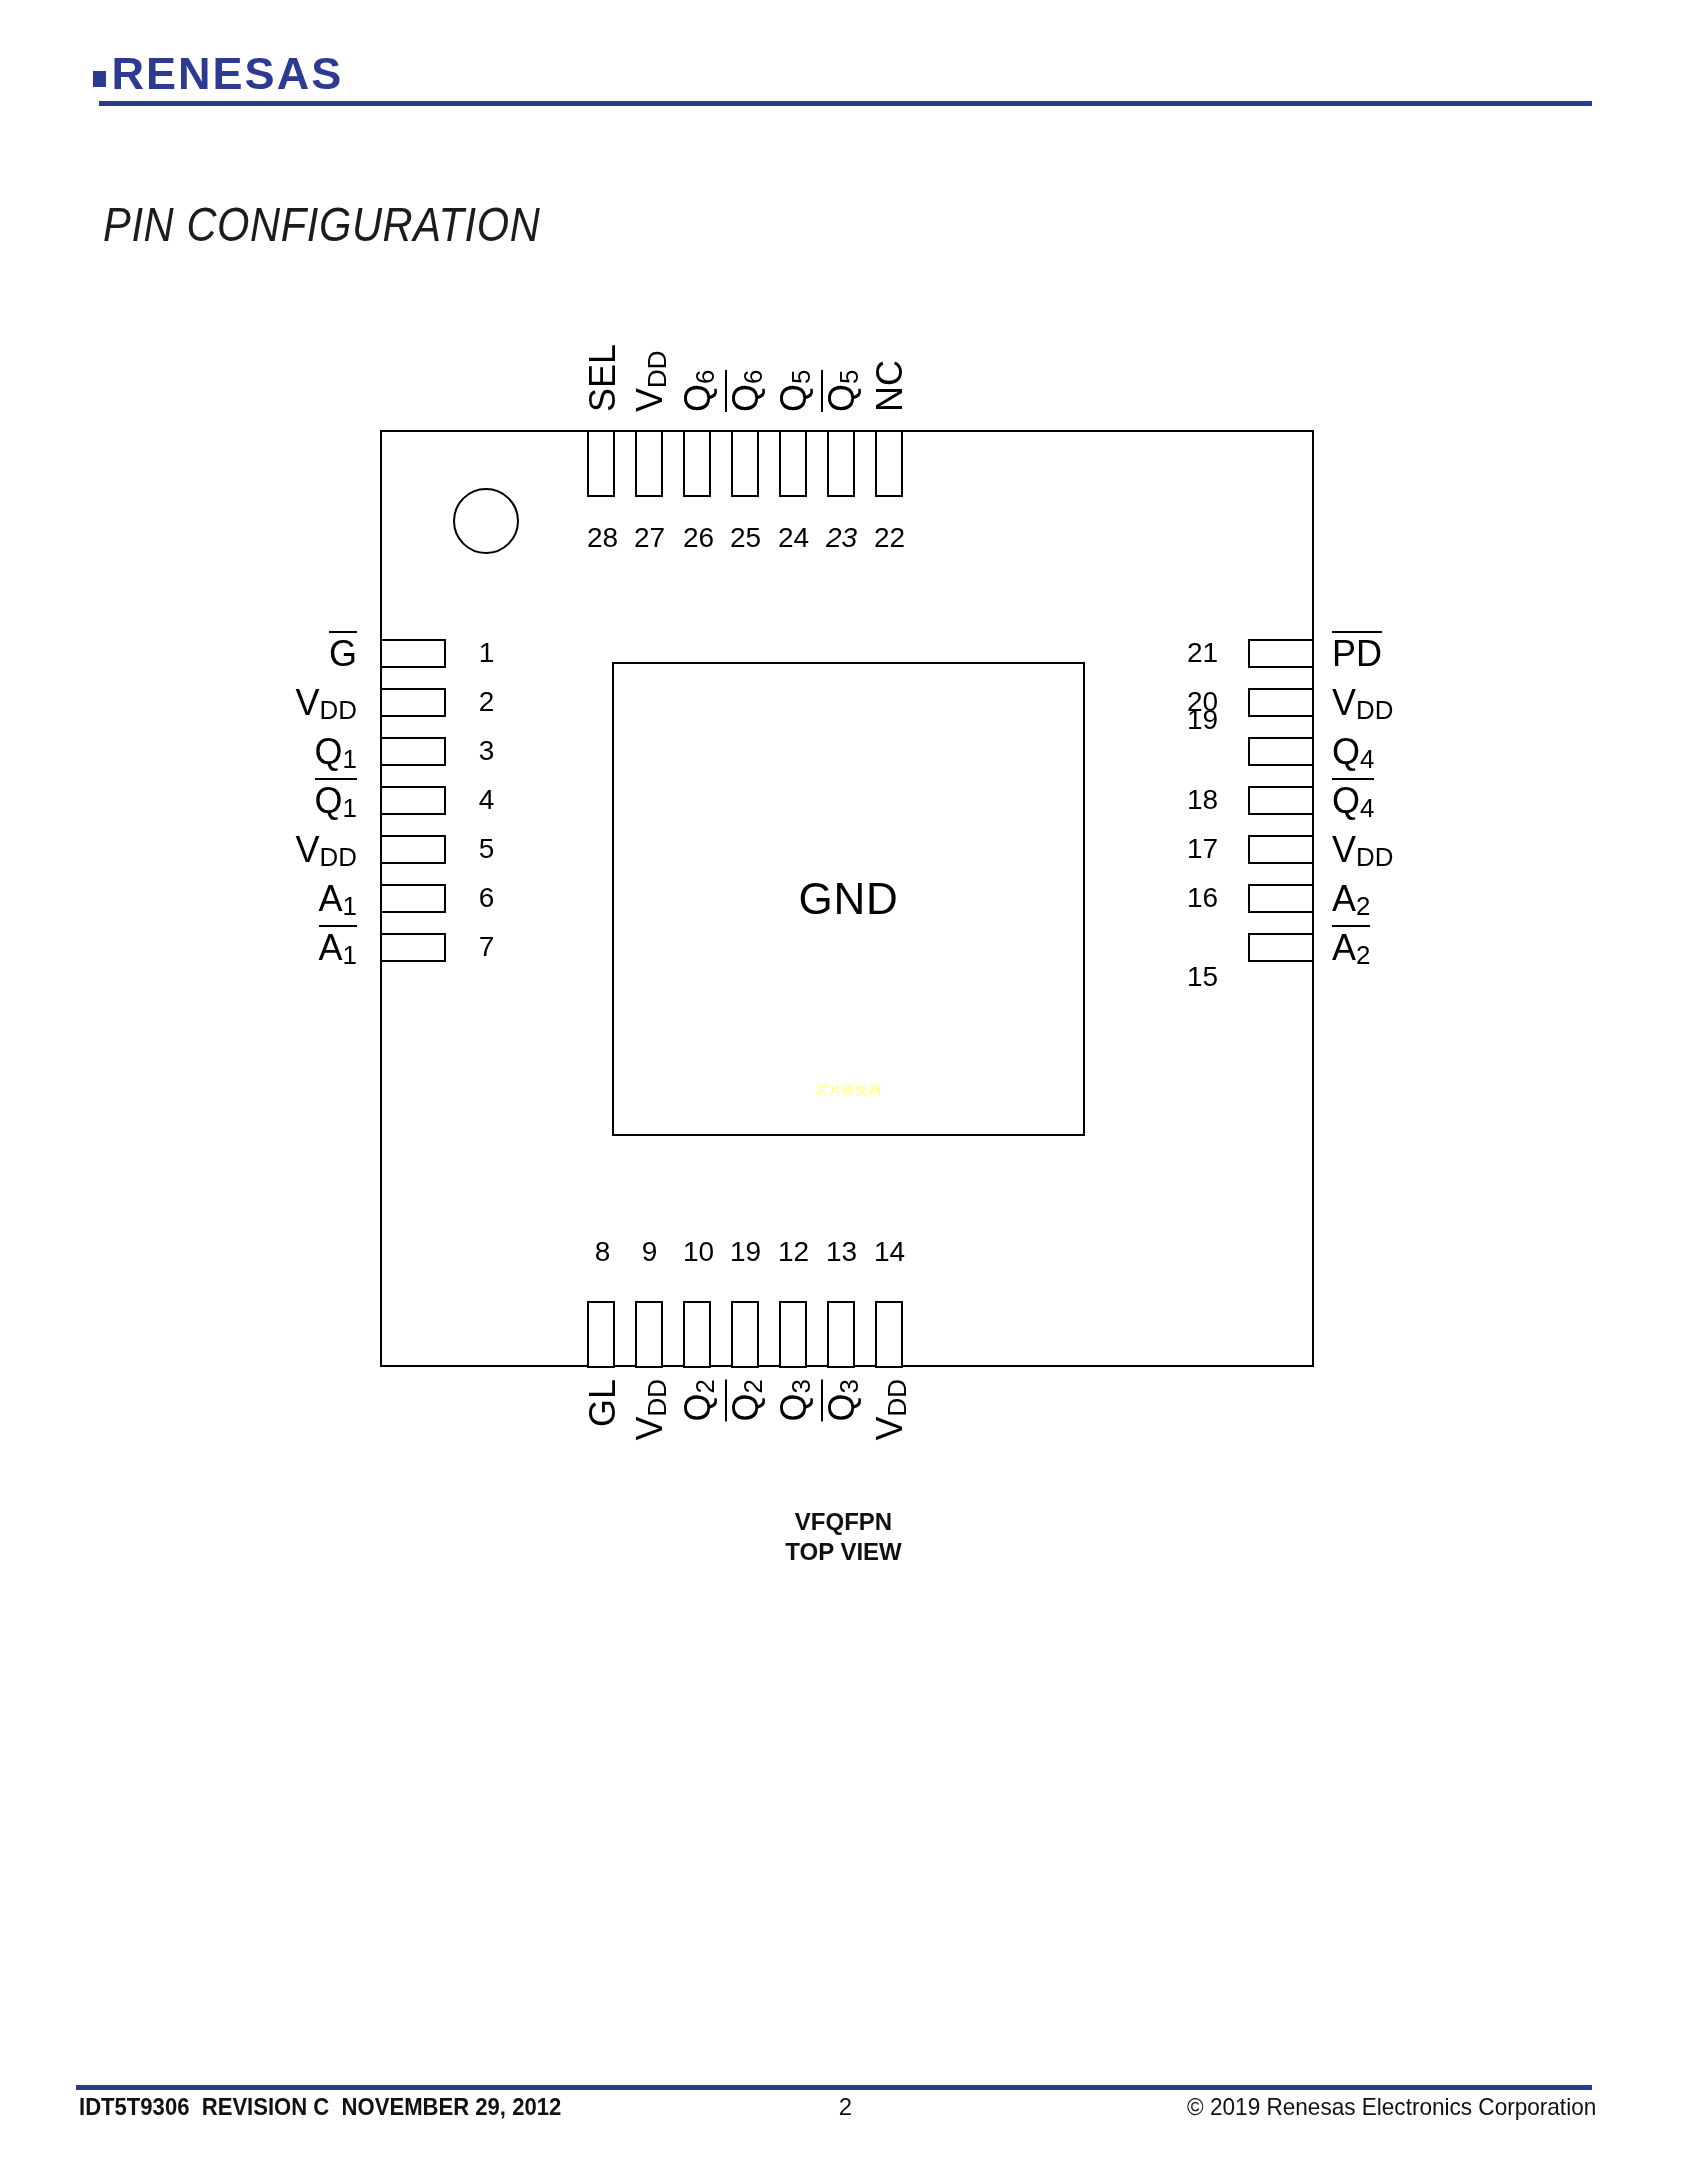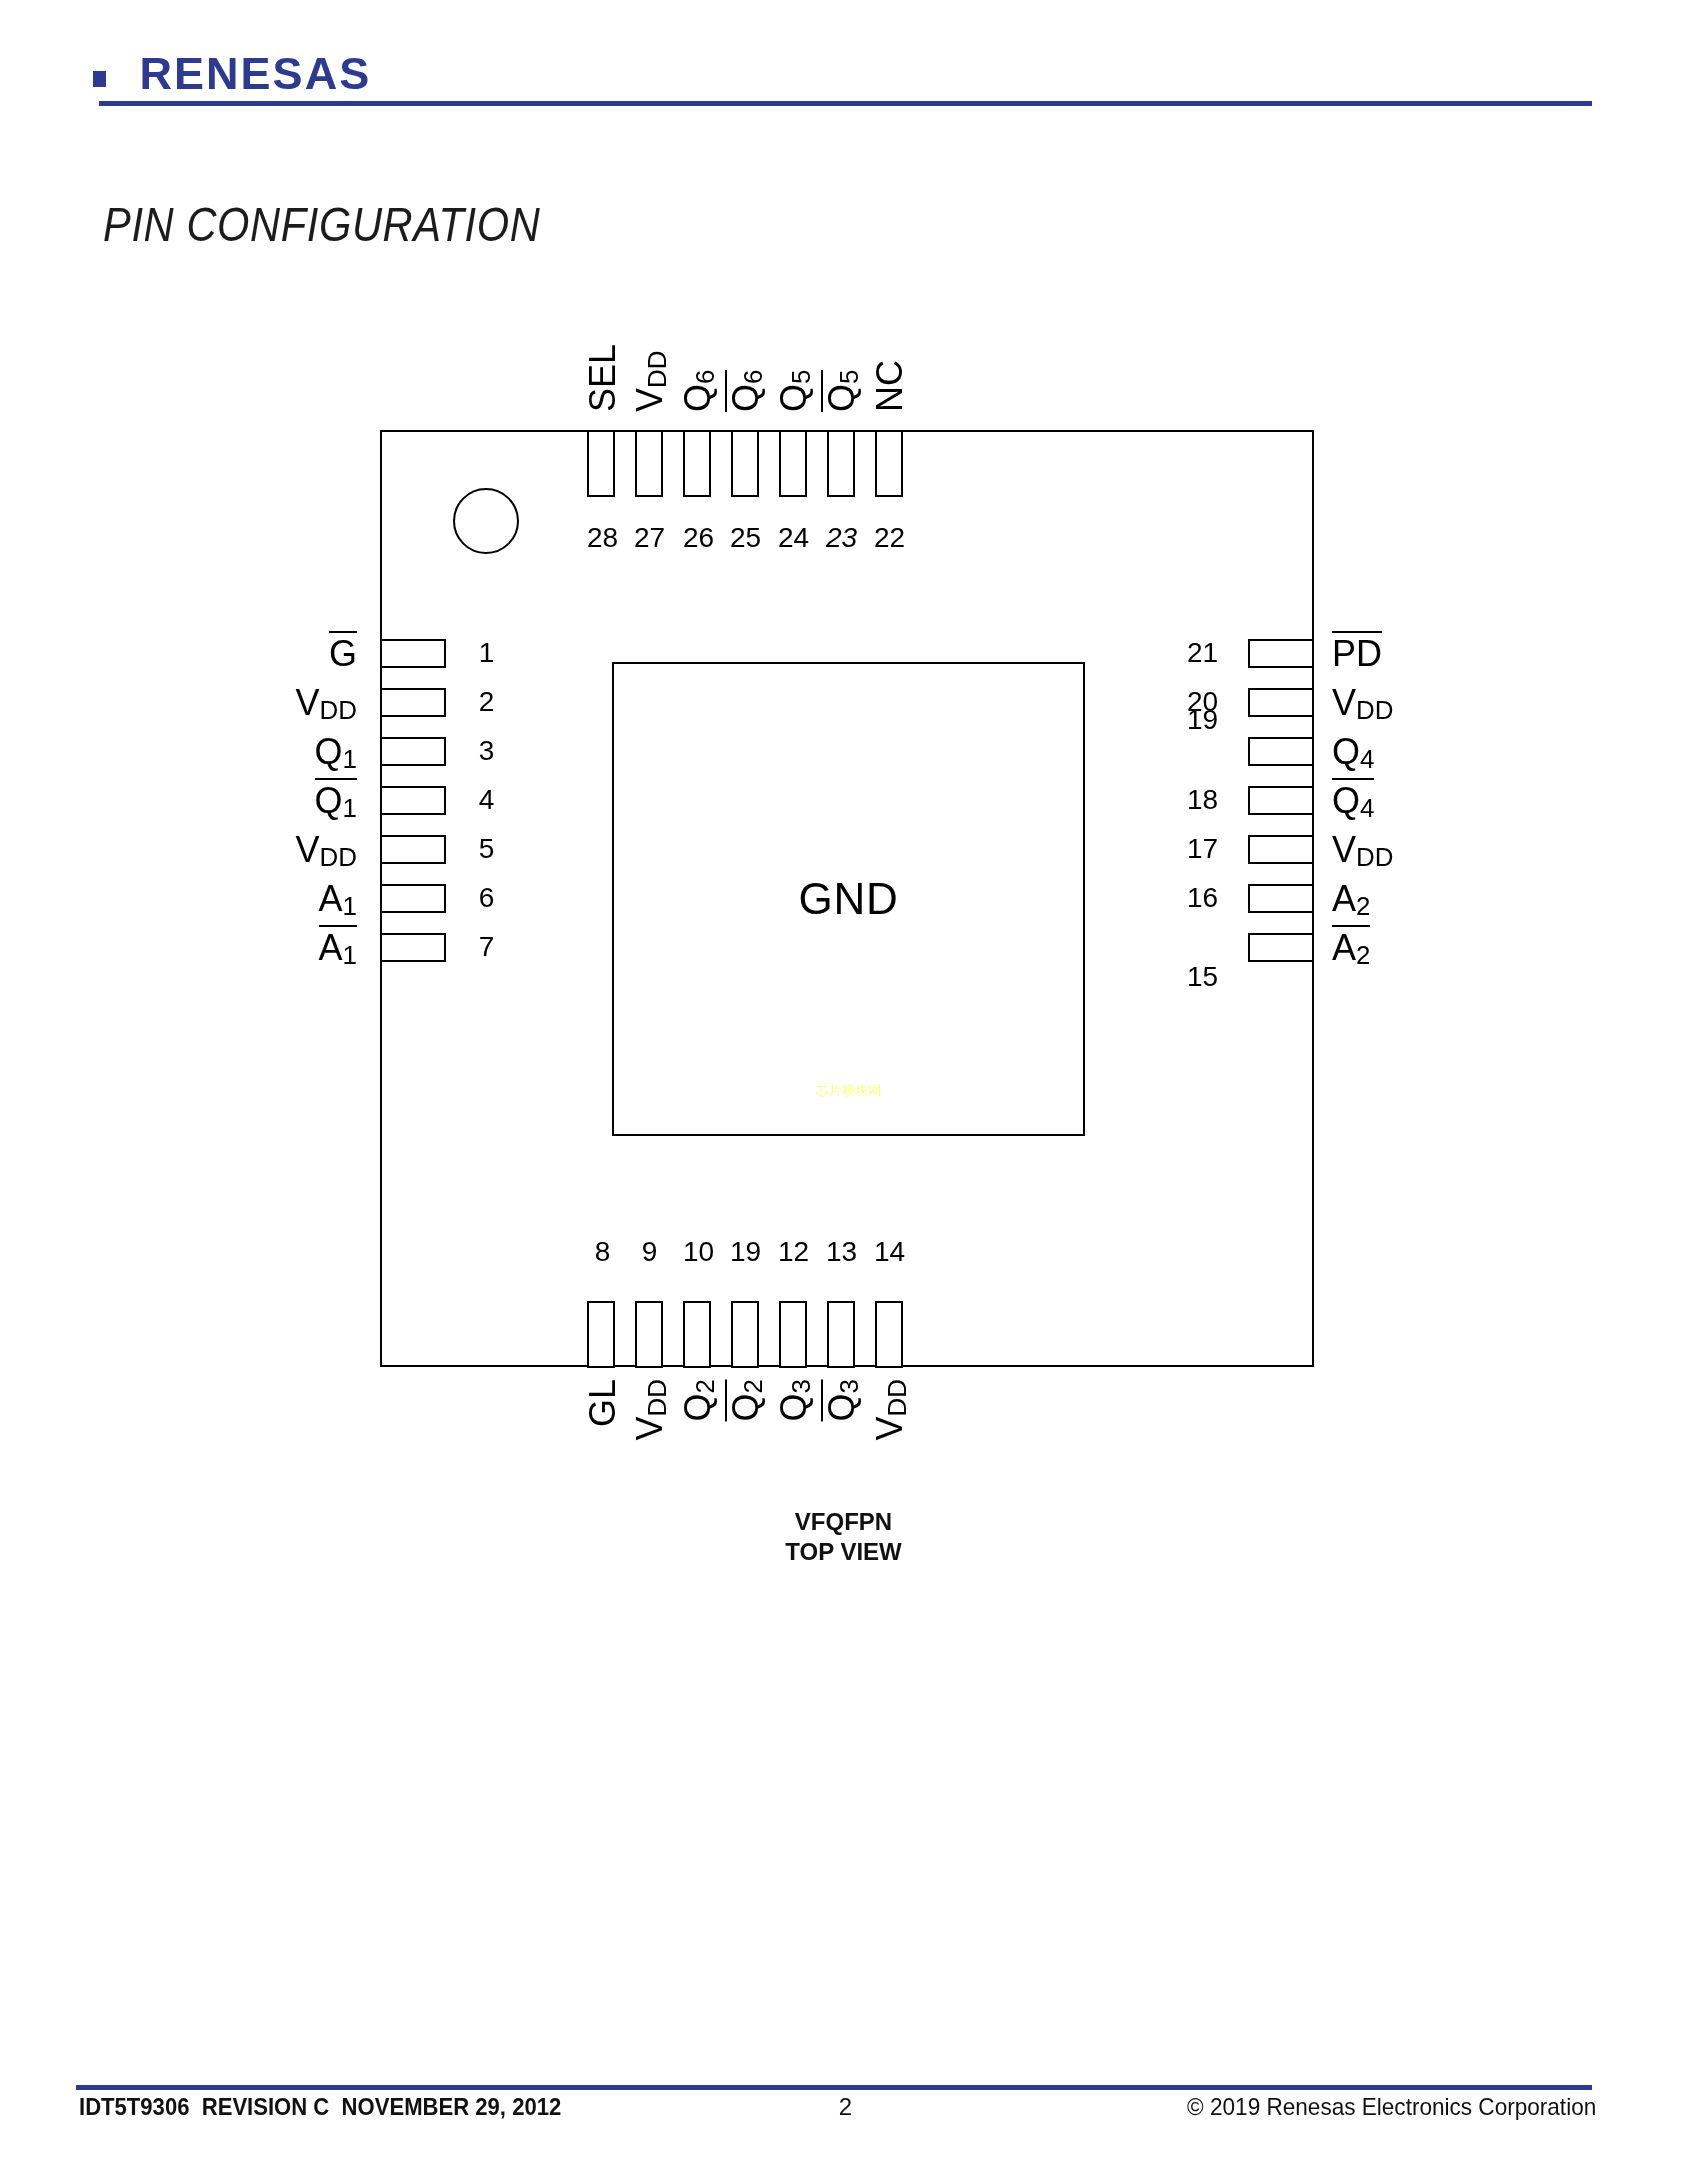--- a/index.html
+++ b/index.html
@@ -3,21 +3,21 @@
 <meta charset="utf-8">
 <style>
   html,body { margin:0; padding:0; }
   body {
     width:1687px; height:2183px; background:#ffffff; position:relative;
     font-family:"Liberation Sans","DejaVu Sans",sans-serif; color:#000;
     overflow:hidden;
   }
 
   
-  .logo { position:absolute; left:93px; top:53px; display:flex; align-items:flex-end;gap:28px; }
+  .logo { position:absolute; left:93px; top:53px; display:flex; align-items:flex-end; }
   .logo-square { display:inline-block; width:12.6px; height:16.5px; background:#2c3a92; margin:0 6px 8px 0; }
   .logo-text { font-size:45px; font-weight:bold; color:#2c3a92; letter-spacing:2px; line-height:42px; }
   .top-rule { position:absolute; left:99px; top:101px; width:1493px; height:5.3px; background:#2c3a92; }
 
   
   .page-title {
     position:absolute; left:103px; top:196px; margin:0;
     font-size:49px; font-style:italic; font-weight:normal; color:#1c1c1c;
     white-space:nowrap; transform:scaleX(0.85); transform-origin:0 0; letter-spacing:0.7px;
   }

